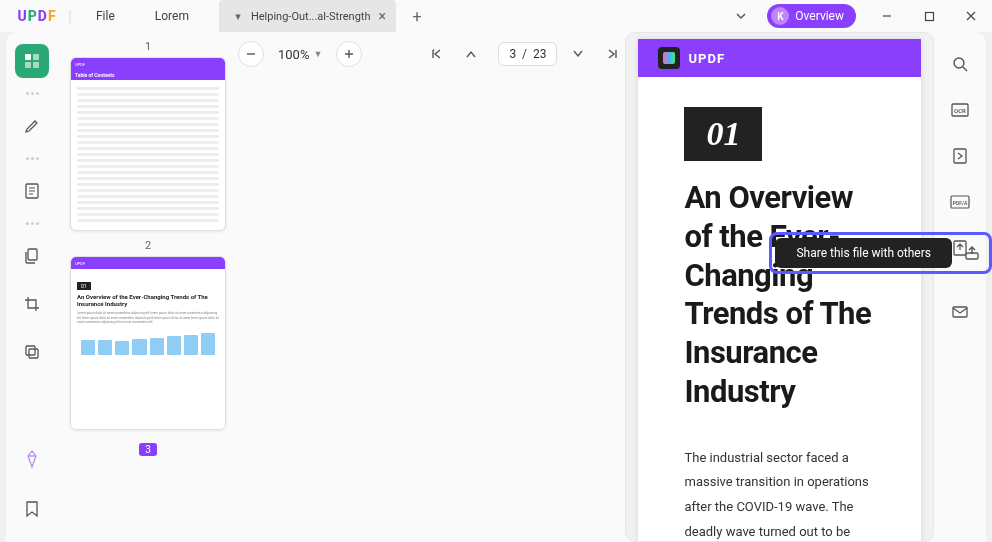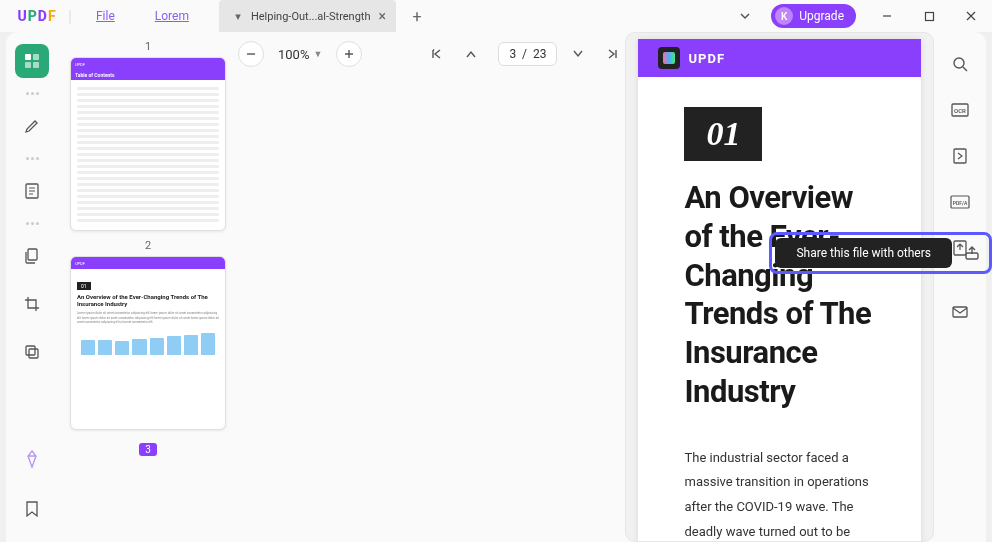--- a/index.html
+++ b/index.html
@@ -5,21 +5,21 @@
 * { margin: 0; padding: 0; box-sizing: border-box; font-family: -apple-system, BlinkMacSystemFont, "Segoe UI", Roboto, sans-serif; }
 body { width: 992px; height: 542px; background: #f0f0f0; overflow: hidden; position: relative; }
 
 .titlebar { height: 32px; background: #fafafa; display: flex; align-items: center; }
 .logo { width: 64px; display: flex; align-items: center; justify-content: center; padding-left: 10px; }
 .logo-text { font-weight: 800; font-size: 14px; letter-spacing: 1px; }
 .logo-text .u { color: #8a3ffc; }
 .logo-text .p { color: #2aa876; }
 .logo-text .d { color: #8a3ffc; }
 .logo-text .f { color: #f5a623; }
-.menu-item { padding: 0 20px; font-size: 12px; color: #8b5cf6; cursor: pointer; text-decoration: underline; }
+.menu-item { padding: 0 20px; font-size: 12px; color: #404040; cursor: pointer; }
 .tab { background: #e6e6e6; height: 32px; display: flex; align-items: center; padding: 0 10px 0 14px; border-radius: 4px 4px 0 0; margin-left: 10px; font-size: 11px; color: #444; gap: 8px; }
 .tab .dot { width: 10px; height: 10px; display:flex; align-items:center; justify-content:center; color:#666; }
 .tab .close { color: #666; font-size: 14px; cursor: pointer; }
 .newtab { width: 26px; text-align: center; color: #666; font-size: 16px; cursor: pointer; margin-left: 8px; }
 .spacer { flex: 1; }
 .tbtn { width: 36px; height: 28px; display: flex; align-items: center; justify-content: center; color: #555; cursor: pointer; font-size: 14px; }
 .chev-down { margin-right: 8px; }
 .upgrade-pill { background: #8a3ffc; color: #fff; display: flex; align-items: center; height: 24px; border-radius: 12px; padding: 0 12px 0 4px; gap: 6px; font-size: 12px; margin-right: 10px; }
 .upgrade-avatar { width: 18px; height: 18px; border-radius: 50%; background: #c084fc; display: flex; align-items: center; justify-content: center; font-size: 10px; font-weight: 600; }
 .win-btn { width: 42px; height: 32px; display: flex; align-items: center; justify-content: center; color: #444; cursor: pointer; }
@@ -99,21 +99,21 @@
   </div>
   <div class="newtab">+</div>
   <div class="spacer"></div>
   <div class="tbtn chev-down">
     <svg width="12" height="12" viewBox="0 0 12 12">
         <path d="M2 4l4 4 4-4" stroke="currentColor" stroke-width="1.5" fill="none"></path>
       </svg>
   </div>
   <div class="upgrade-pill">
     <div class="upgrade-avatar">K</div>
-    <span>Upgrade</span>
+    <span>Overview</span>
   </div>
   <div class="win-btn">
     <svg width="12" height="12" viewBox="0 0 12 12">
         <path d="M2 6h8" stroke="currentColor" stroke-width="1.2"></path>
       </svg>
   </div>
   <div class="win-btn">
     <svg width="11" height="11" viewBox="0 0 11 11">
         <rect x="1.5" y="1.5" width="8" height="8" stroke="currentColor" stroke-width="1.2" fill="none"></rect>
       </svg>

